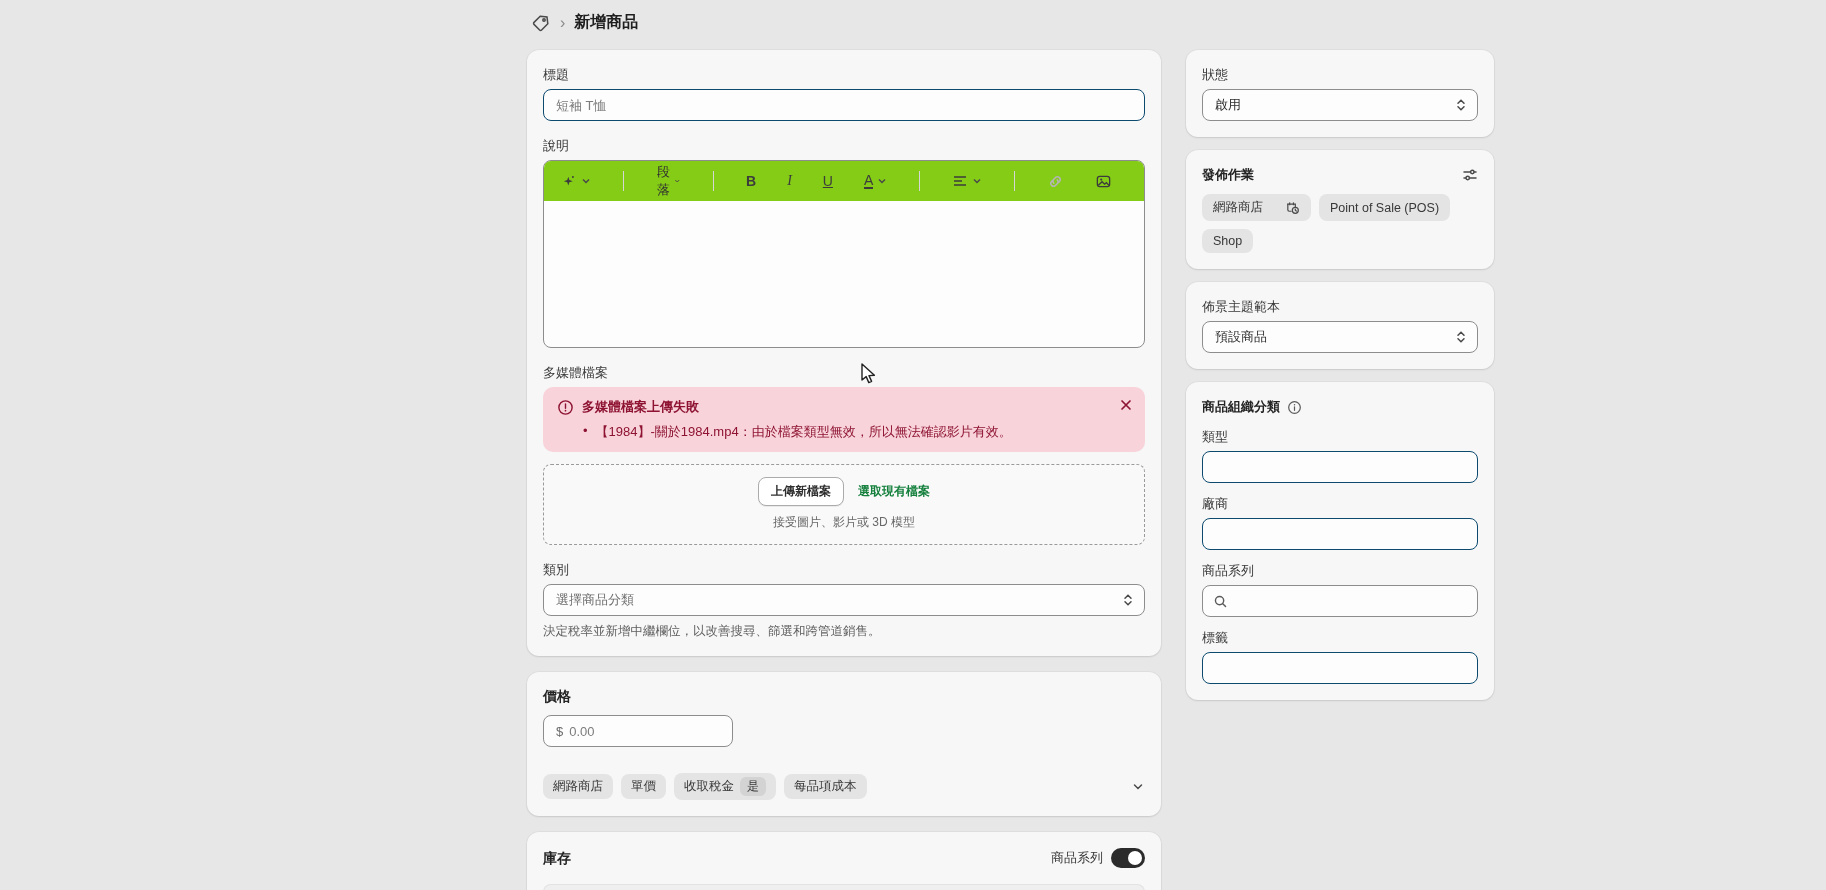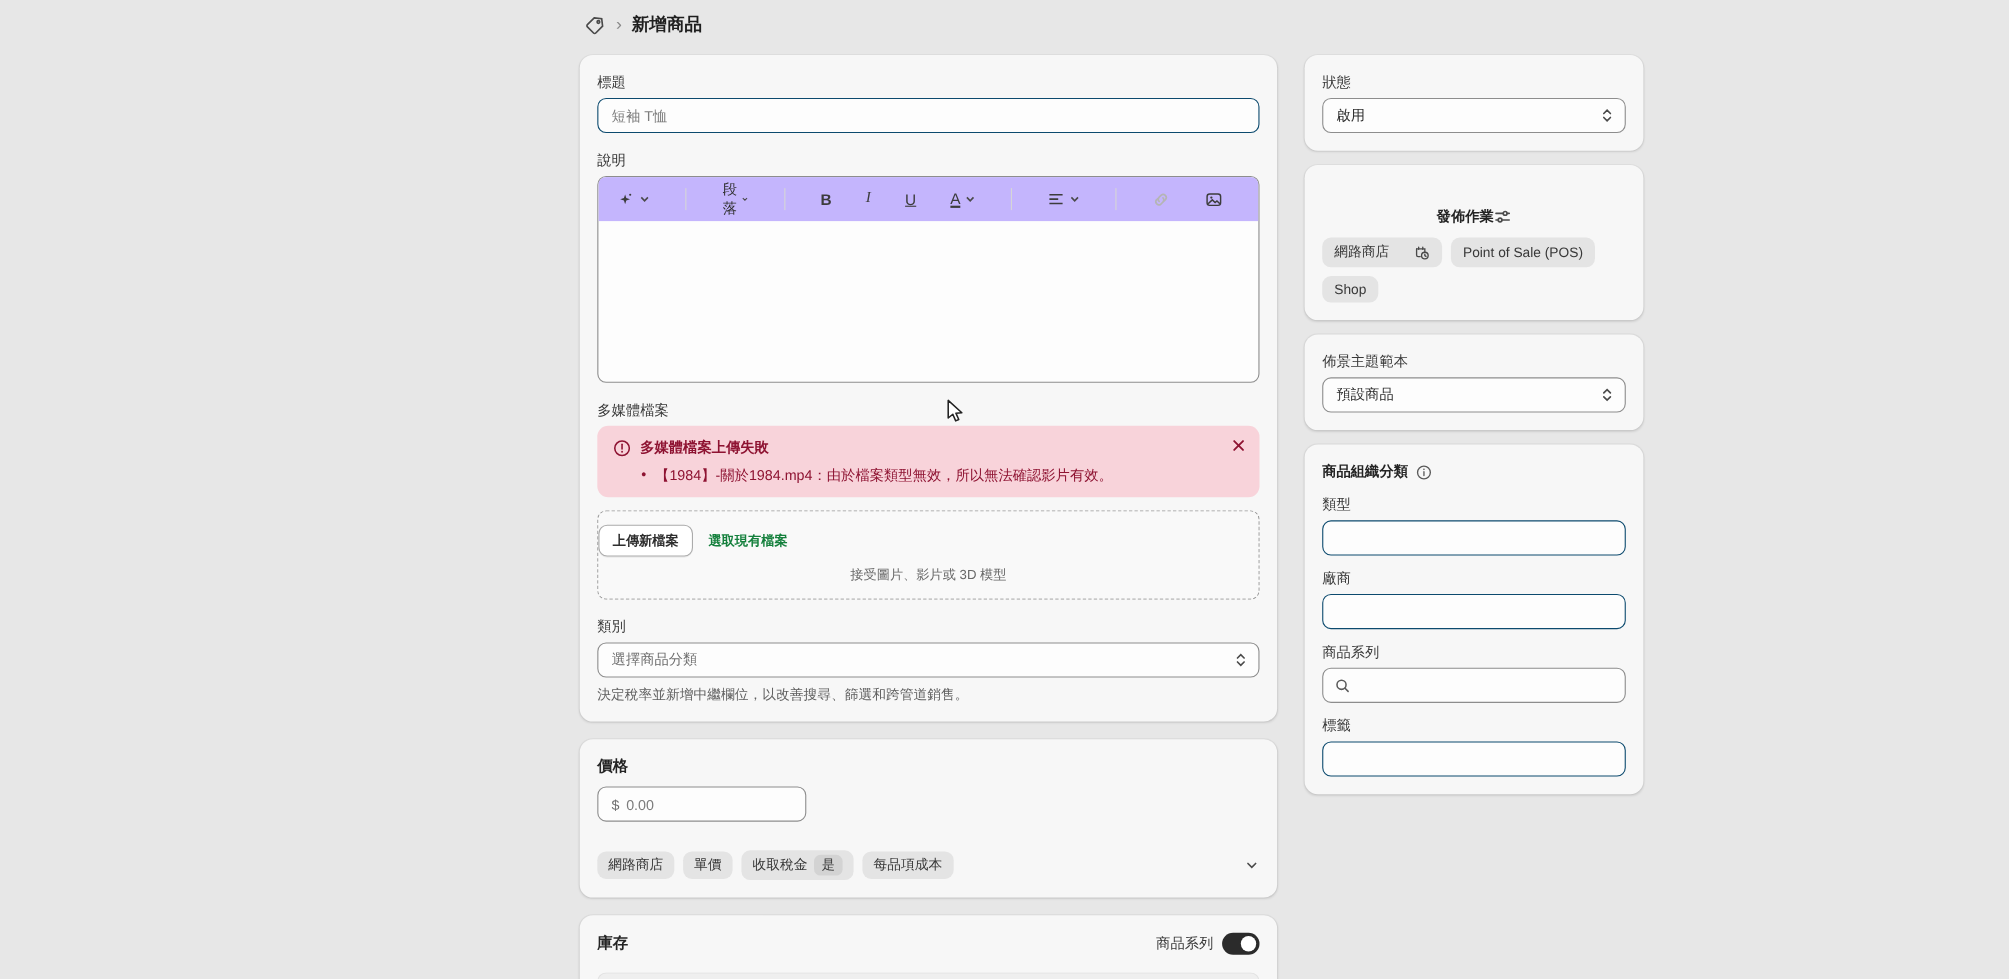--- a/index.html
+++ b/index.html
@@ -40,21 +40,21 @@
     display:flex; align-items:center; justify-content:space-between;
     height:32px; background:#fdfdfd; border:1px solid #8d8d8d;
     border-radius:8px; padding:0 10px 0 12px; cursor:pointer;
   }
   .select .sel-text { font-size:13px; color:#2e2e2e; }
   .select .sel-text.placeholder { color:#6d6d6d; }
   .caret-ud { color:#4a4a4a; flex:0 0 auto; }
 
   
   .editor { border:1px solid #8d8d8d; border-radius:8px; background:#fdfdfd; overflow:hidden; }
-  .toolbar { display:flex; align-items:center; height:40px; padding:0 12px; gap:21px; background:#c4b5fd; }
+  .toolbar { display:flex; align-items:center; height:40px; padding:0 12px; gap:21px; background:#84cc16; }
   .tb-btn { display:flex; align-items:center; gap:4px; padding:4px 5px; border-radius:6px; color:#4a4a4a; cursor:pointer; }
   .tb-btn svg { display:block; }
   .tb-divider { width:1px; height:20px; background:#d6d6d6; margin:0 6px; flex:0 0 auto; }
   .tb-paragraph { width:118px; display:flex; justify-content:space-between; align-items:center; padding:4px 6px; color:#303030; cursor:pointer; }
   .tb-glyph { font-size:14px; line-height:1; color:#3c3c3c; }
   .tb-b { font-weight:bold; }
   .tb-i { font-style:italic; font-family:"Liberation Serif", serif; }
   .tb-u { text-decoration:underline; }
   .tb-a { border-bottom:2px solid #3c3c3c; line-height:1.05; }
   .tb-disabled { color:#b5b5b5; }
@@ -69,21 +69,21 @@
   }
   .error-head { display:flex; align-items:center; gap:8px; font-weight:bold; font-size:13px; }
   .error-item { display:flex; gap:8px; margin:7px 0 0 26px; font-size:13px; }
   .error-close { position:absolute; right:12px; top:11px; cursor:pointer; color:#8e1332; }
 
   
   .upload-zone {
     border:1px dashed #9a9a9a; border-radius:8px;
     padding:12px 0 13px; text-align:center; background:#f9f9f9;
   }
-  .upload-row { display:flex; align-items:center; gap:14px; }
+  .upload-row { display:flex; justify-content:center; align-items:center; gap:14px; }
   .btn-secondary {
     background:#ffffff; border:1px solid #ababab; border-radius:8px;
     box-shadow:0 1px 0 rgba(0,0,0,.06);
     font-size:12px; font-weight:bold; color:#2e2e2e;
     padding:5px 12px; cursor:pointer; font-family:"Liberation Sans", sans-serif;
   }
   .btn-plain { background:none; border:none; font-size:12px; font-weight:bold; color:#15803d; cursor:pointer; font-family:"Liberation Sans", sans-serif; }
   .upload-hint { margin-top:8px; font-size:12px; color:#686868; }
 
   .help-text { margin-top:7px; font-size:12.5px; color:#5f5f5f; }
@@ -98,29 +98,29 @@
   .price-input::placeholder { color:#7c7c7c; }
   .badges-row { display:flex; align-items:center; margin-top:26px; }
   .pill {
     background:#e4e4e4; border-radius:8px; padding:4px 10px;
     font-size:12.5px; color:#383838; margin-right:8px; display:flex; align-items:center; gap:6px; cursor:pointer;
   }
   .pill-inner { background:#d3d3d3; border-radius:6px; padding:1px 7px; font-size:12px; }
   .row-chevron { margin-left:auto; color:#4a4a4a; cursor:pointer; display:flex; }
 
   
-  .inv-head { display:flex; align-items:center; justify-content:space-between;font-family:Liberation Mono, monospace; }
+  .inv-head { display:flex; align-items:flex-end; justify-content:space-between;font-family:Liberation Mono, monospace; }
   .inv-right { display:flex; align-items:center; gap:8px; }
   .inv-label { font-size:13px; color:#383838; }
   .toggle { width:34px; height:20px; border-radius:10px; background:#2b2b2b; position:relative; cursor:pointer; }
   .toggle .knob { position:absolute; right:3px; top:3px; width:14px; height:14px; border-radius:50%; background:#ffffff; }
   .inv-table-stub { margin-top:16px; height:40px; background:#efefef; border:1px solid #e2e2e2; border-bottom:none; border-radius:8px 8px 0 0; }
 
   
-  .side-head { display:flex; align-items:center; justify-content:center; margin-bottom:10px;margin-top:22px; }
+  .side-head { display:flex; align-items:center; justify-content:space-between; margin-bottom:10px; }
   .side-head .section-title { font-size:13px; }
   .chan-wrap { display:flex; flex-wrap:wrap; gap:8px; }
   .chan-pill { background:#e4e4e4; border-radius:8px; padding:5px 11px; font-size:12.5px; color:#383838; display:flex; align-items:center; gap:22px; cursor:pointer; }
   .org-field { margin-top:12px; }
   .search-input-wrap { display:flex; align-items:center; gap:8px; height:32px; background:#fdfdfd; border:1px solid #8d8d8d; border-radius:8px; padding:0 10px; }
   .search-input-wrap input { border:none; outline:none; background:transparent; width:100%; font-family:"Liberation Sans", sans-serif; }
   .icon-muted { color:#5a5a5a; display:flex; }
 
   .title-with-info { display:flex; align-items:center; gap:7px; }
 

